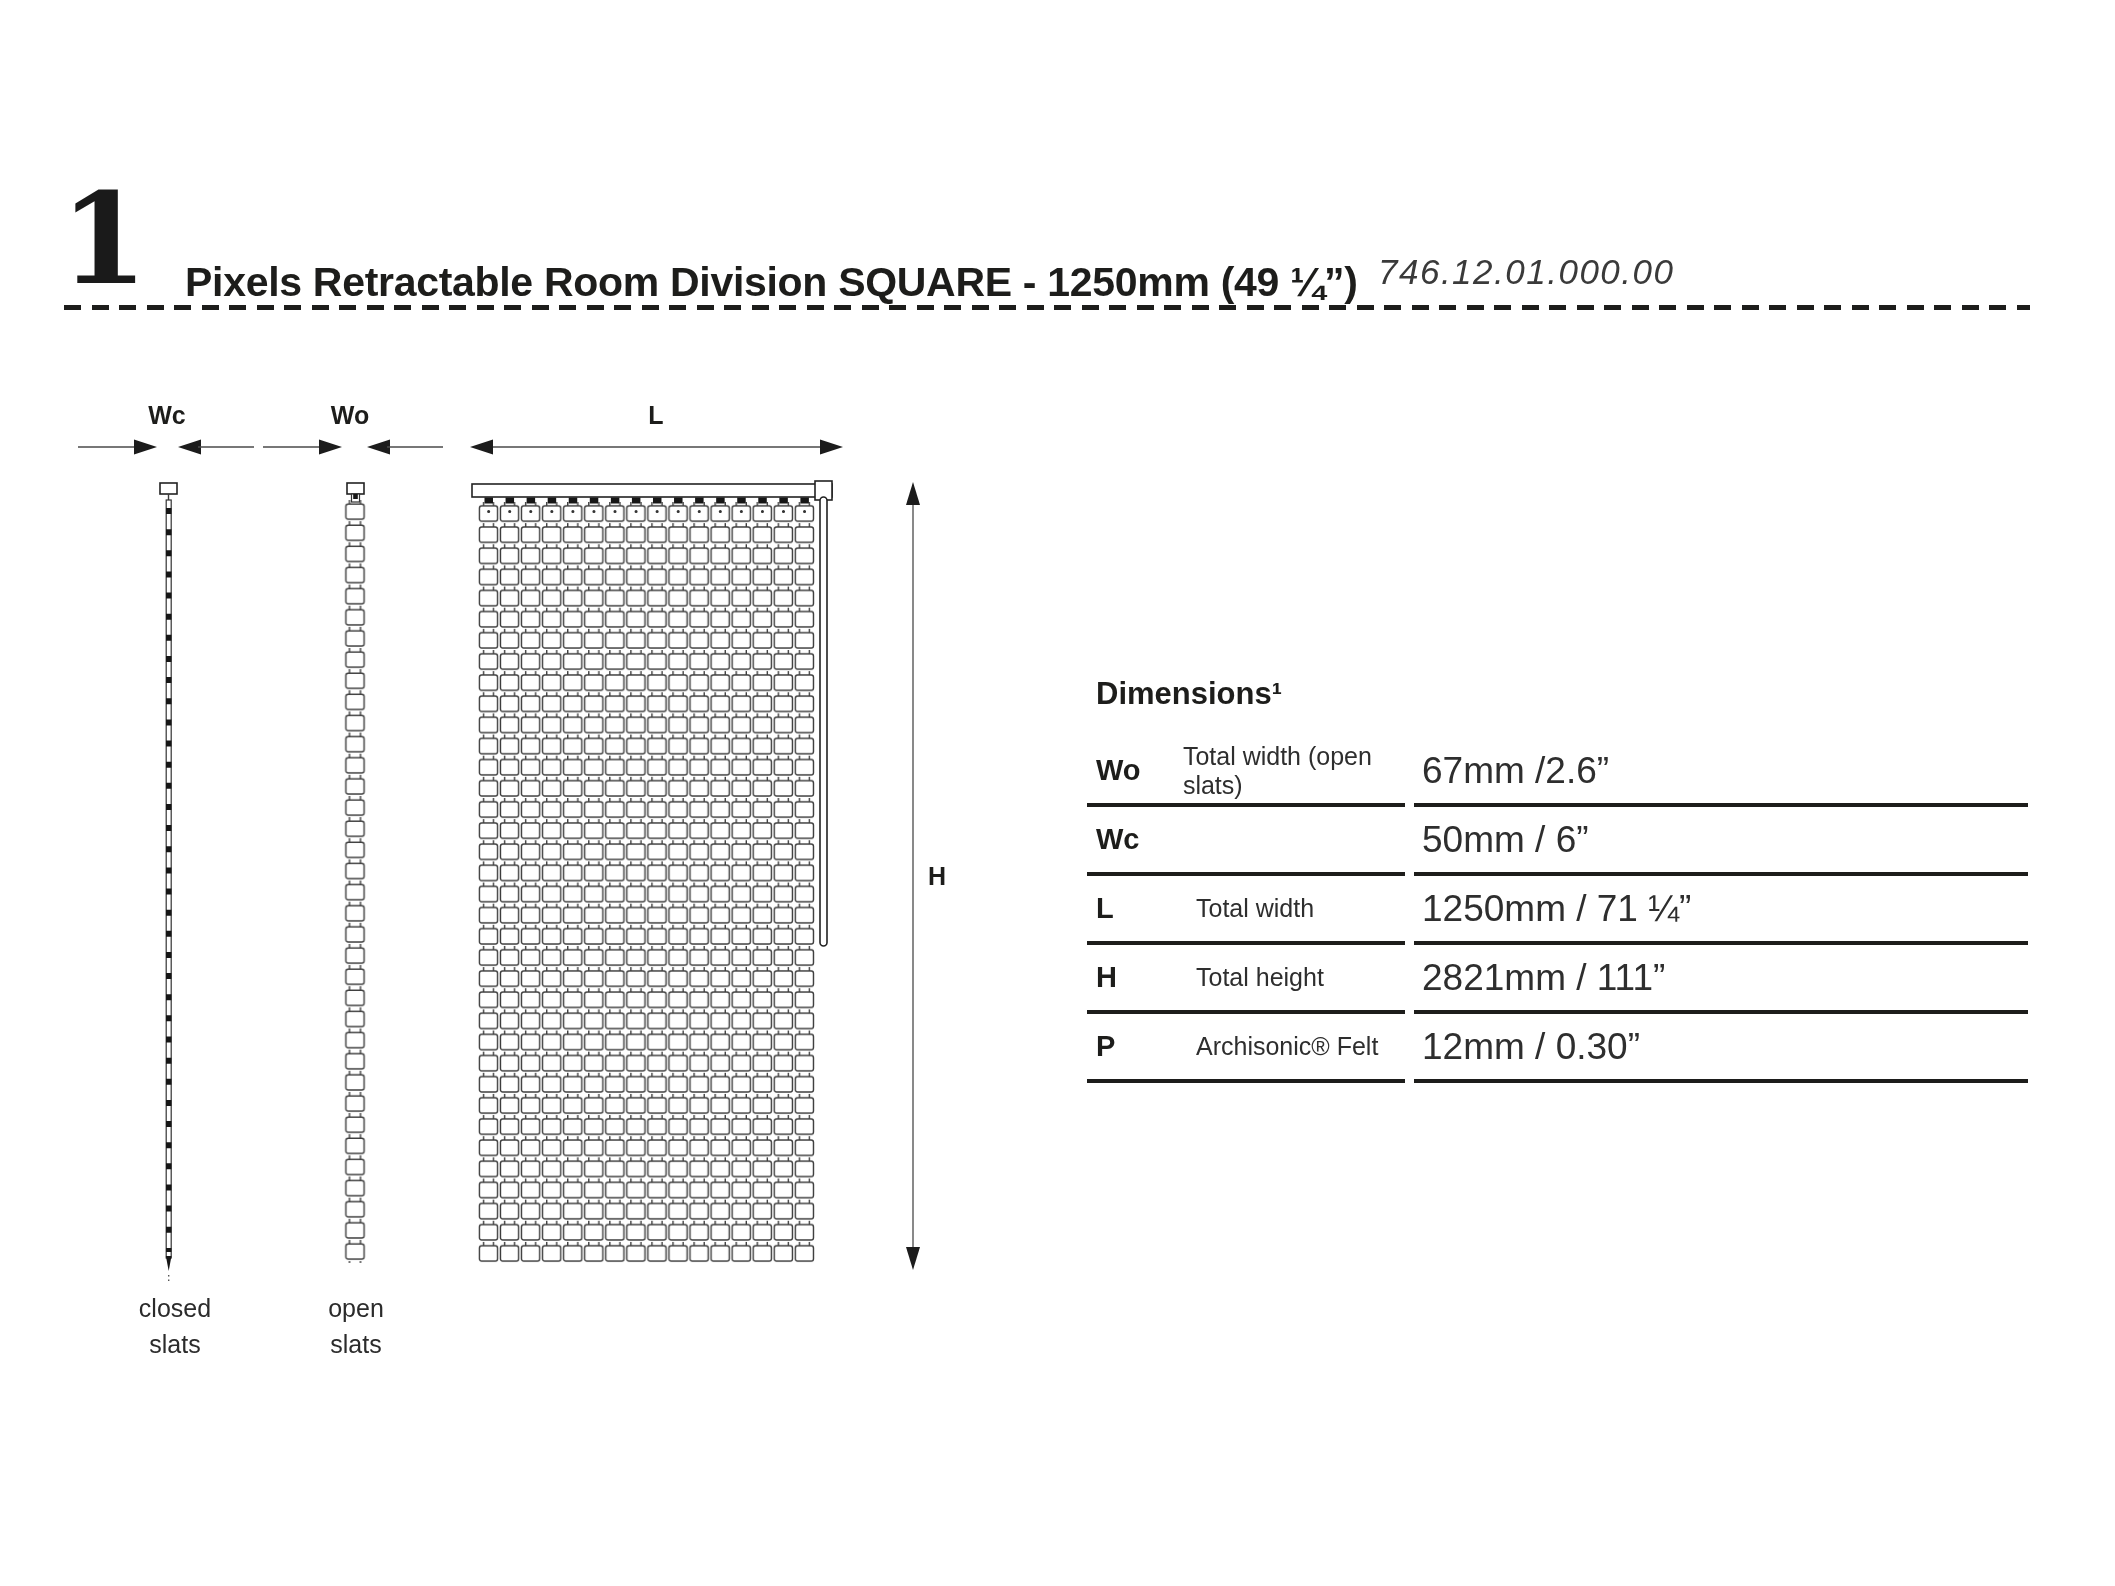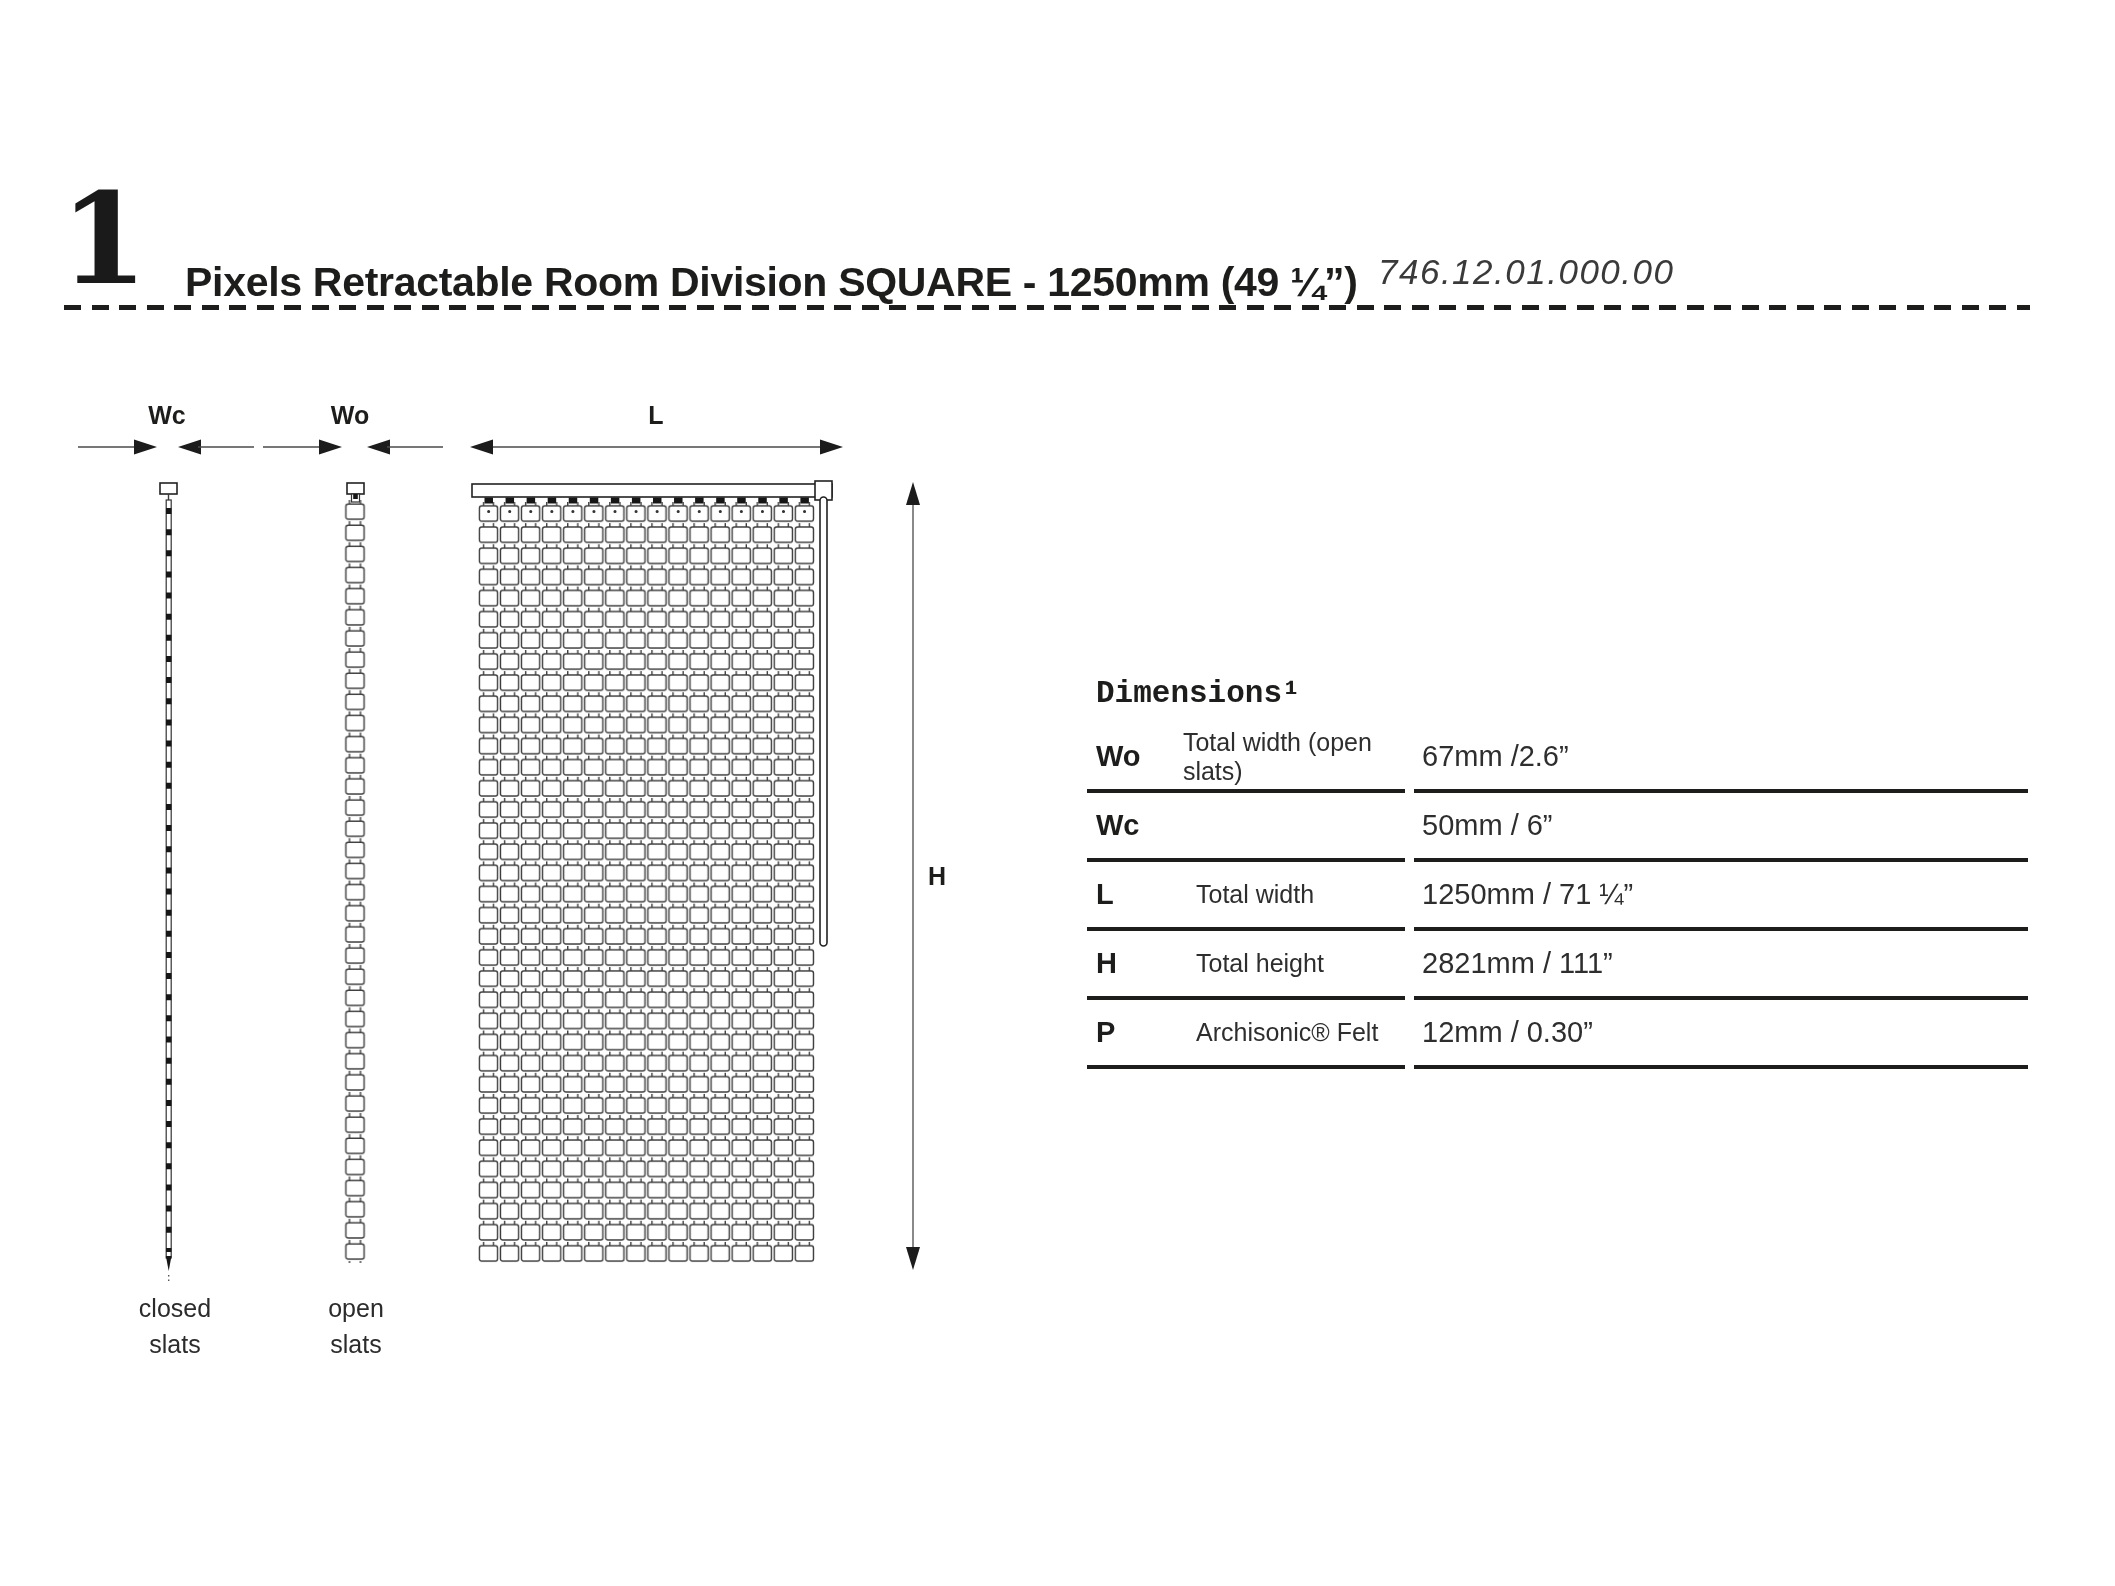--- a/index.html
+++ b/index.html
@@ -72,28 +72,27 @@
   .dims{
     position:absolute;
     left:1087px; top:676px;
     width:941px;
   }
   .dims-heading{
     font-size:31px;
     font-weight:700;
     color:#1d1d1b;
     padding-left:9px;
-    margin-bottom:13px;
-    font-family:Liberation Mono, monospace;
+    margin-bottom:26px;
   }
   .drow{display:flex;gap:9px;}
   .drow > div{box-sizing:border-box;border-bottom:4px solid #1d1d1b;height:69px;display:flex;align-items:center;}
   .drow:first-of-type > div{border-top:6px solid #1d1d1b;height:75px;}
   .dleft{width:318px;}
-  .dval{flex:1;padding-left:8px;font-size:29px;color:#2e2e2e;}
+  .dval{flex:1;padding-left:8px;font-size:37px;color:#2e2e2e;}
   .dkey{width:100px;padding-left:9px;font-weight:700;font-size:29px;color:#1d1d1b;}
   .ddesc{font-size:25px;color:#2e2e2e;}
 </style>
 </head>
 <body>
 
 <div class="page">
 
   <div class="pageno">1</div>
   <div class="title">Pixels Retractable Room Division SQUARE - 1250mm (49 ¼”)</div>

